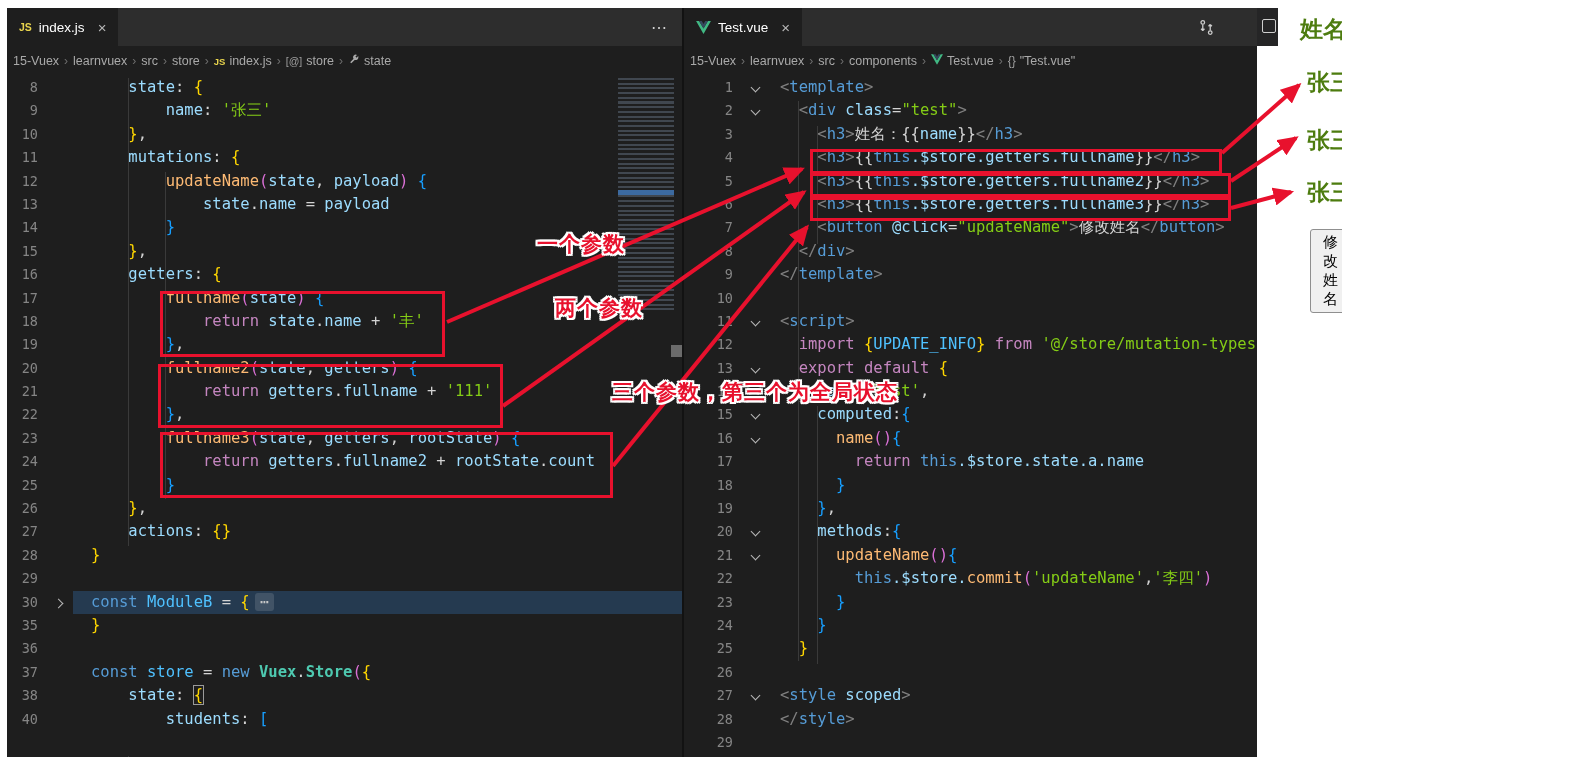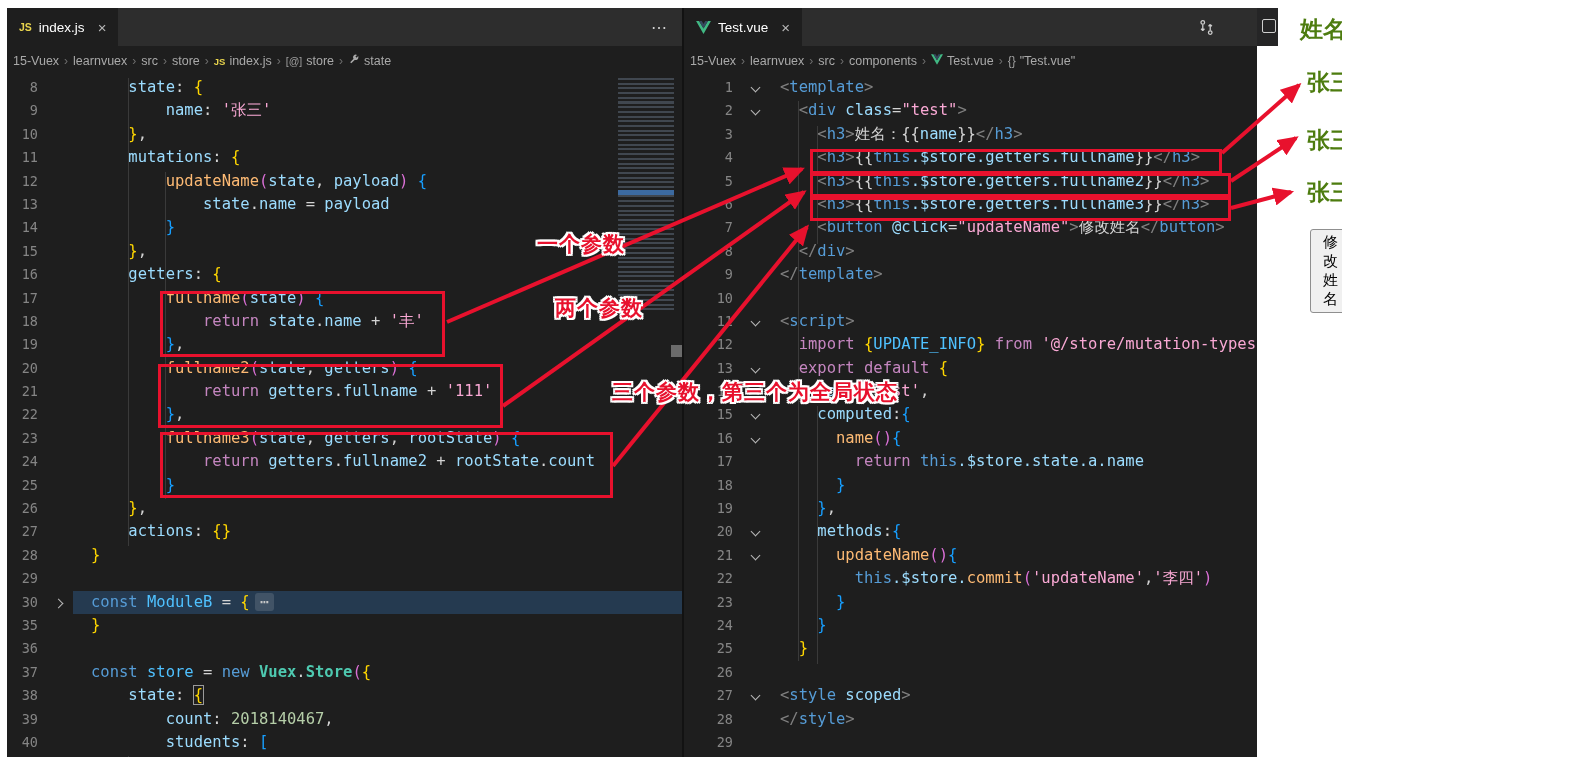--- a/index.html
+++ b/index.html
@@ -40,21 +40,21 @@
   .chev { position:absolute; left:8px; top:8px; width:7px; height:7px;
           border-right:1.6px solid #b8b8b8; border-bottom:1.6px solid #b8b8b8; }
   .chev.down { transform:rotate(45deg); }
   .chev.right { transform:rotate(-45deg); top:9px; }
   .codewrap { flex:1; min-width:0; }
   #group-left  .codewrap { padding-left:18px; }
   #group-right .codewrap { padding-left:10px; }
   .row.hl .codewrap { background:#253a50; }
 
   .tk-k { color:#569cd6; } .tk-c { color:#c586c0; } .tk-f { color:#fdba74; }
-  .tk-v { color:#9cdcfe; } .tk-s { color:#f9a8d4;margin-top:12px; } .tk-n { color:#b5cea8; }
+  .tk-v { color:#9cdcfe; } .tk-s { color:#84cc16;margin-top:12px; } .tk-n { color:#b5cea8; }
   .tk-p { color:#d4d4d4; } .tk-a { color:#808080; } .tk-t { color:#569cd6; }
   .tk-cl { color:#4ec9b0;font-weight:bold; } .tk-d { color:#4fc1ff; } .tk-w { color:#d4d4d4;text-align:center; }
   .tk-g1 { color:#ffd700; } .tk-g2 { color:#da70d6; } .tk-g3 { color:#179fff; }
   .tk-dots { color:#c8c8c8; background:rgba(255,255,255,.13); border-radius:3px; padding:0 5px; margin-left:5px; }
   .tk-bm { color:#ffd700; outline:1px solid #9a9a9a; }
 
   .iguide { position:absolute; width:1px; background:#3a3a3a; }
 
   #minimap { position:absolute; left:611px; top:70px; width:56px; height:232px; opacity:.9;
      background:
@@ -155,21 +155,20 @@
           <div class="row"><span class="num">25</span><span class="fold"></span><span class="codewrap"><span>        <span class="tk-g3">}</span></span></span></div>
           <div class="row"><span class="num">26</span><span class="fold"></span><span class="codewrap"><span>    <span class="tk-g1">}</span><span class="tk-p">,</span></span></span></div>
           <div class="row"><span class="num">27</span><span class="fold"></span><span class="codewrap"><span>    <span class="tk-v">actions</span><span class="tk-p">: </span><span class="tk-g1">{}</span></span></span></div>
           <div class="row"><span class="num">28</span><span class="fold"></span><span class="codewrap"><span><span class="tk-g1">}</span></span></span></div>
           <div class="row"><span class="num">29</span><span class="fold"></span><span class="codewrap"><span></span></span></div>
           <div class="row hl"><span class="num">30</span><span class="fold"><span class="chev right"></span></span><span class="codewrap"><span><span class="tk-k">const</span><span class="tk-p"> </span><span class="tk-d">ModuleB</span><span class="tk-p"> = </span><span class="tk-g1">{</span><span class="tk-dots">⋯</span></span></span></div>
           <div class="row"><span class="num">35</span><span class="fold"></span><span class="codewrap"><span><span class="tk-g1">}</span></span></span></div>
           <div class="row"><span class="num">36</span><span class="fold"></span><span class="codewrap"><span></span></span></div>
           <div class="row"><span class="num">37</span><span class="fold"></span><span class="codewrap"><span><span class="tk-k">const</span><span class="tk-p"> </span><span class="tk-d">store</span><span class="tk-p"> = </span><span class="tk-k">new</span><span class="tk-p"> </span><span class="tk-cl">Vuex</span><span class="tk-p">.</span><span class="tk-cl">Store</span><span class="tk-g2">(</span><span class="tk-g1">{</span></span></span></div>
           <div class="row"><span class="num">38</span><span class="fold"></span><span class="codewrap"><span>    <span class="tk-v">state</span><span class="tk-p">: </span><span class="tk-bm">{</span></span></span></div>
-          <div class="row"><span class="num">39</span><span class="fold"></span><span class="codewrap"><span>        <span class="tk-v">count</span><span class="tk-p">: </span><span class="tk-n">2018140467</span><span class="tk-p">,</span></span></span></div>
           <div class="row"><span class="num">40</span><span class="fold"></span><span class="codewrap"><span>        <span class="tk-v">students</span><span class="tk-p">: </span><span class="tk-g3">[</span></span></span></div>
         </div>
       <div id="minimap"></div>
       <div id="minimap-hl"></div>
       <div id="mini-slider"></div>
     </div>
 
     <div id="group-divider"></div>
 
     <div class="group" id="group-right">

